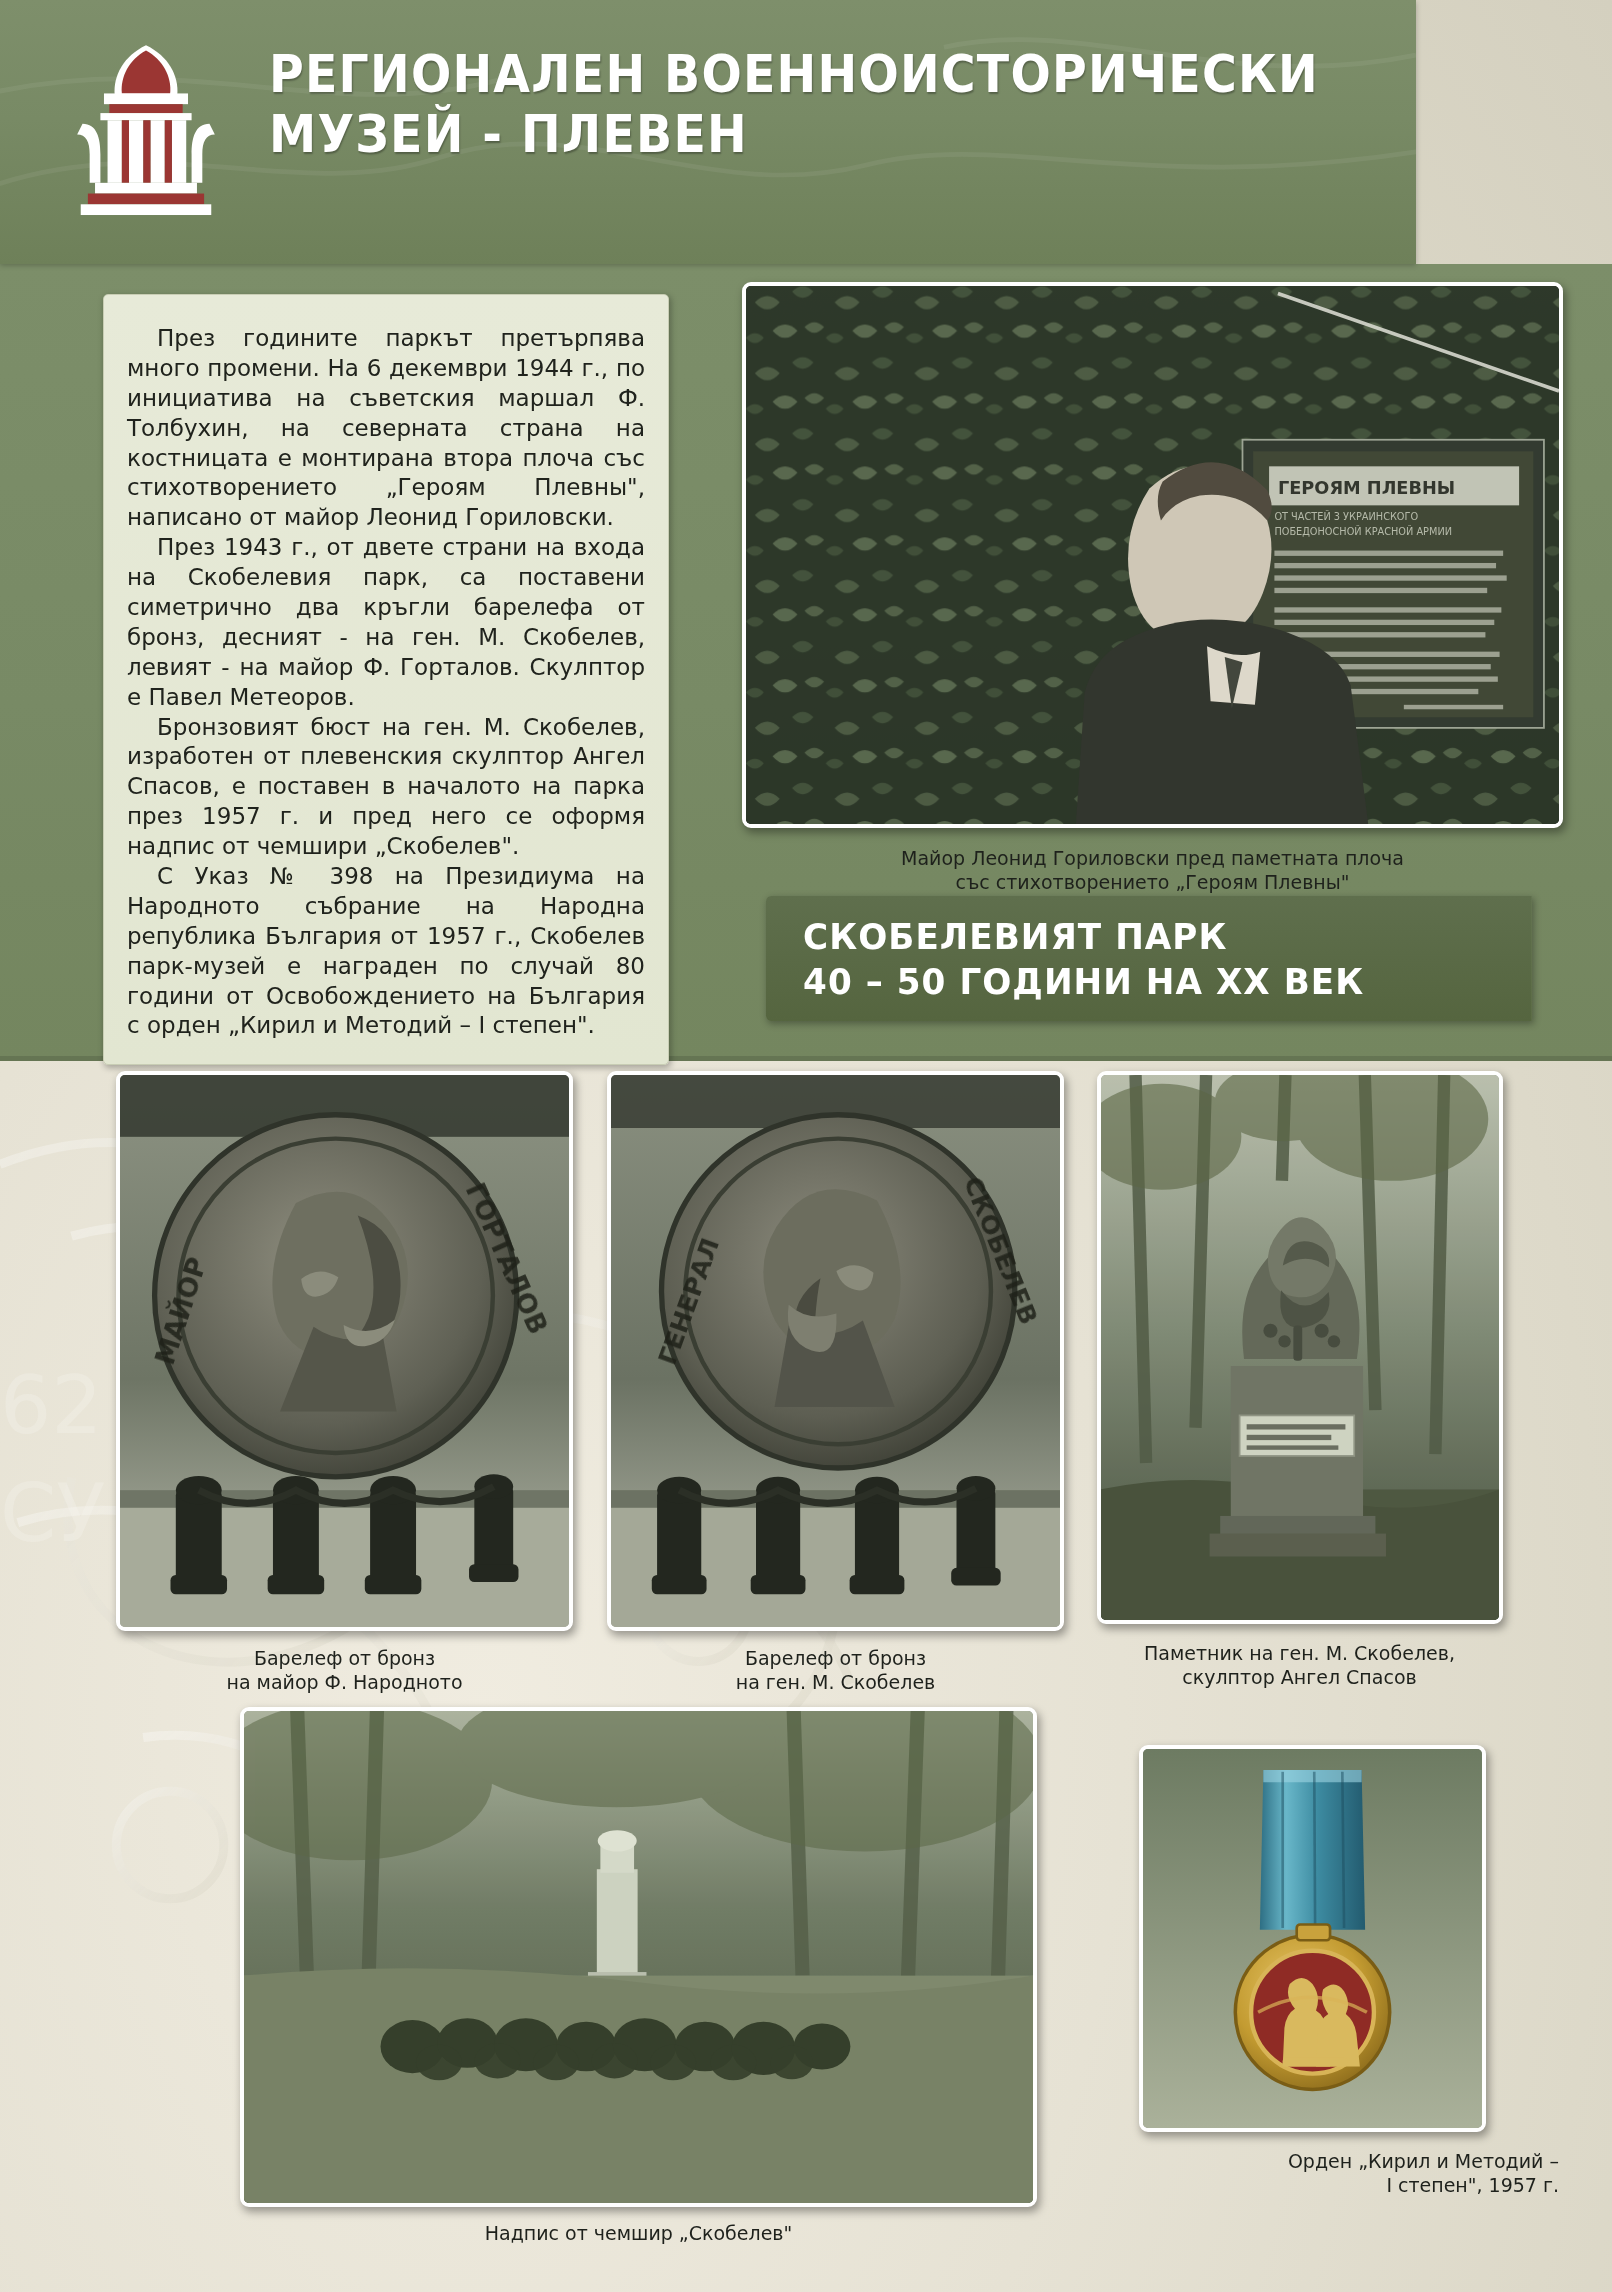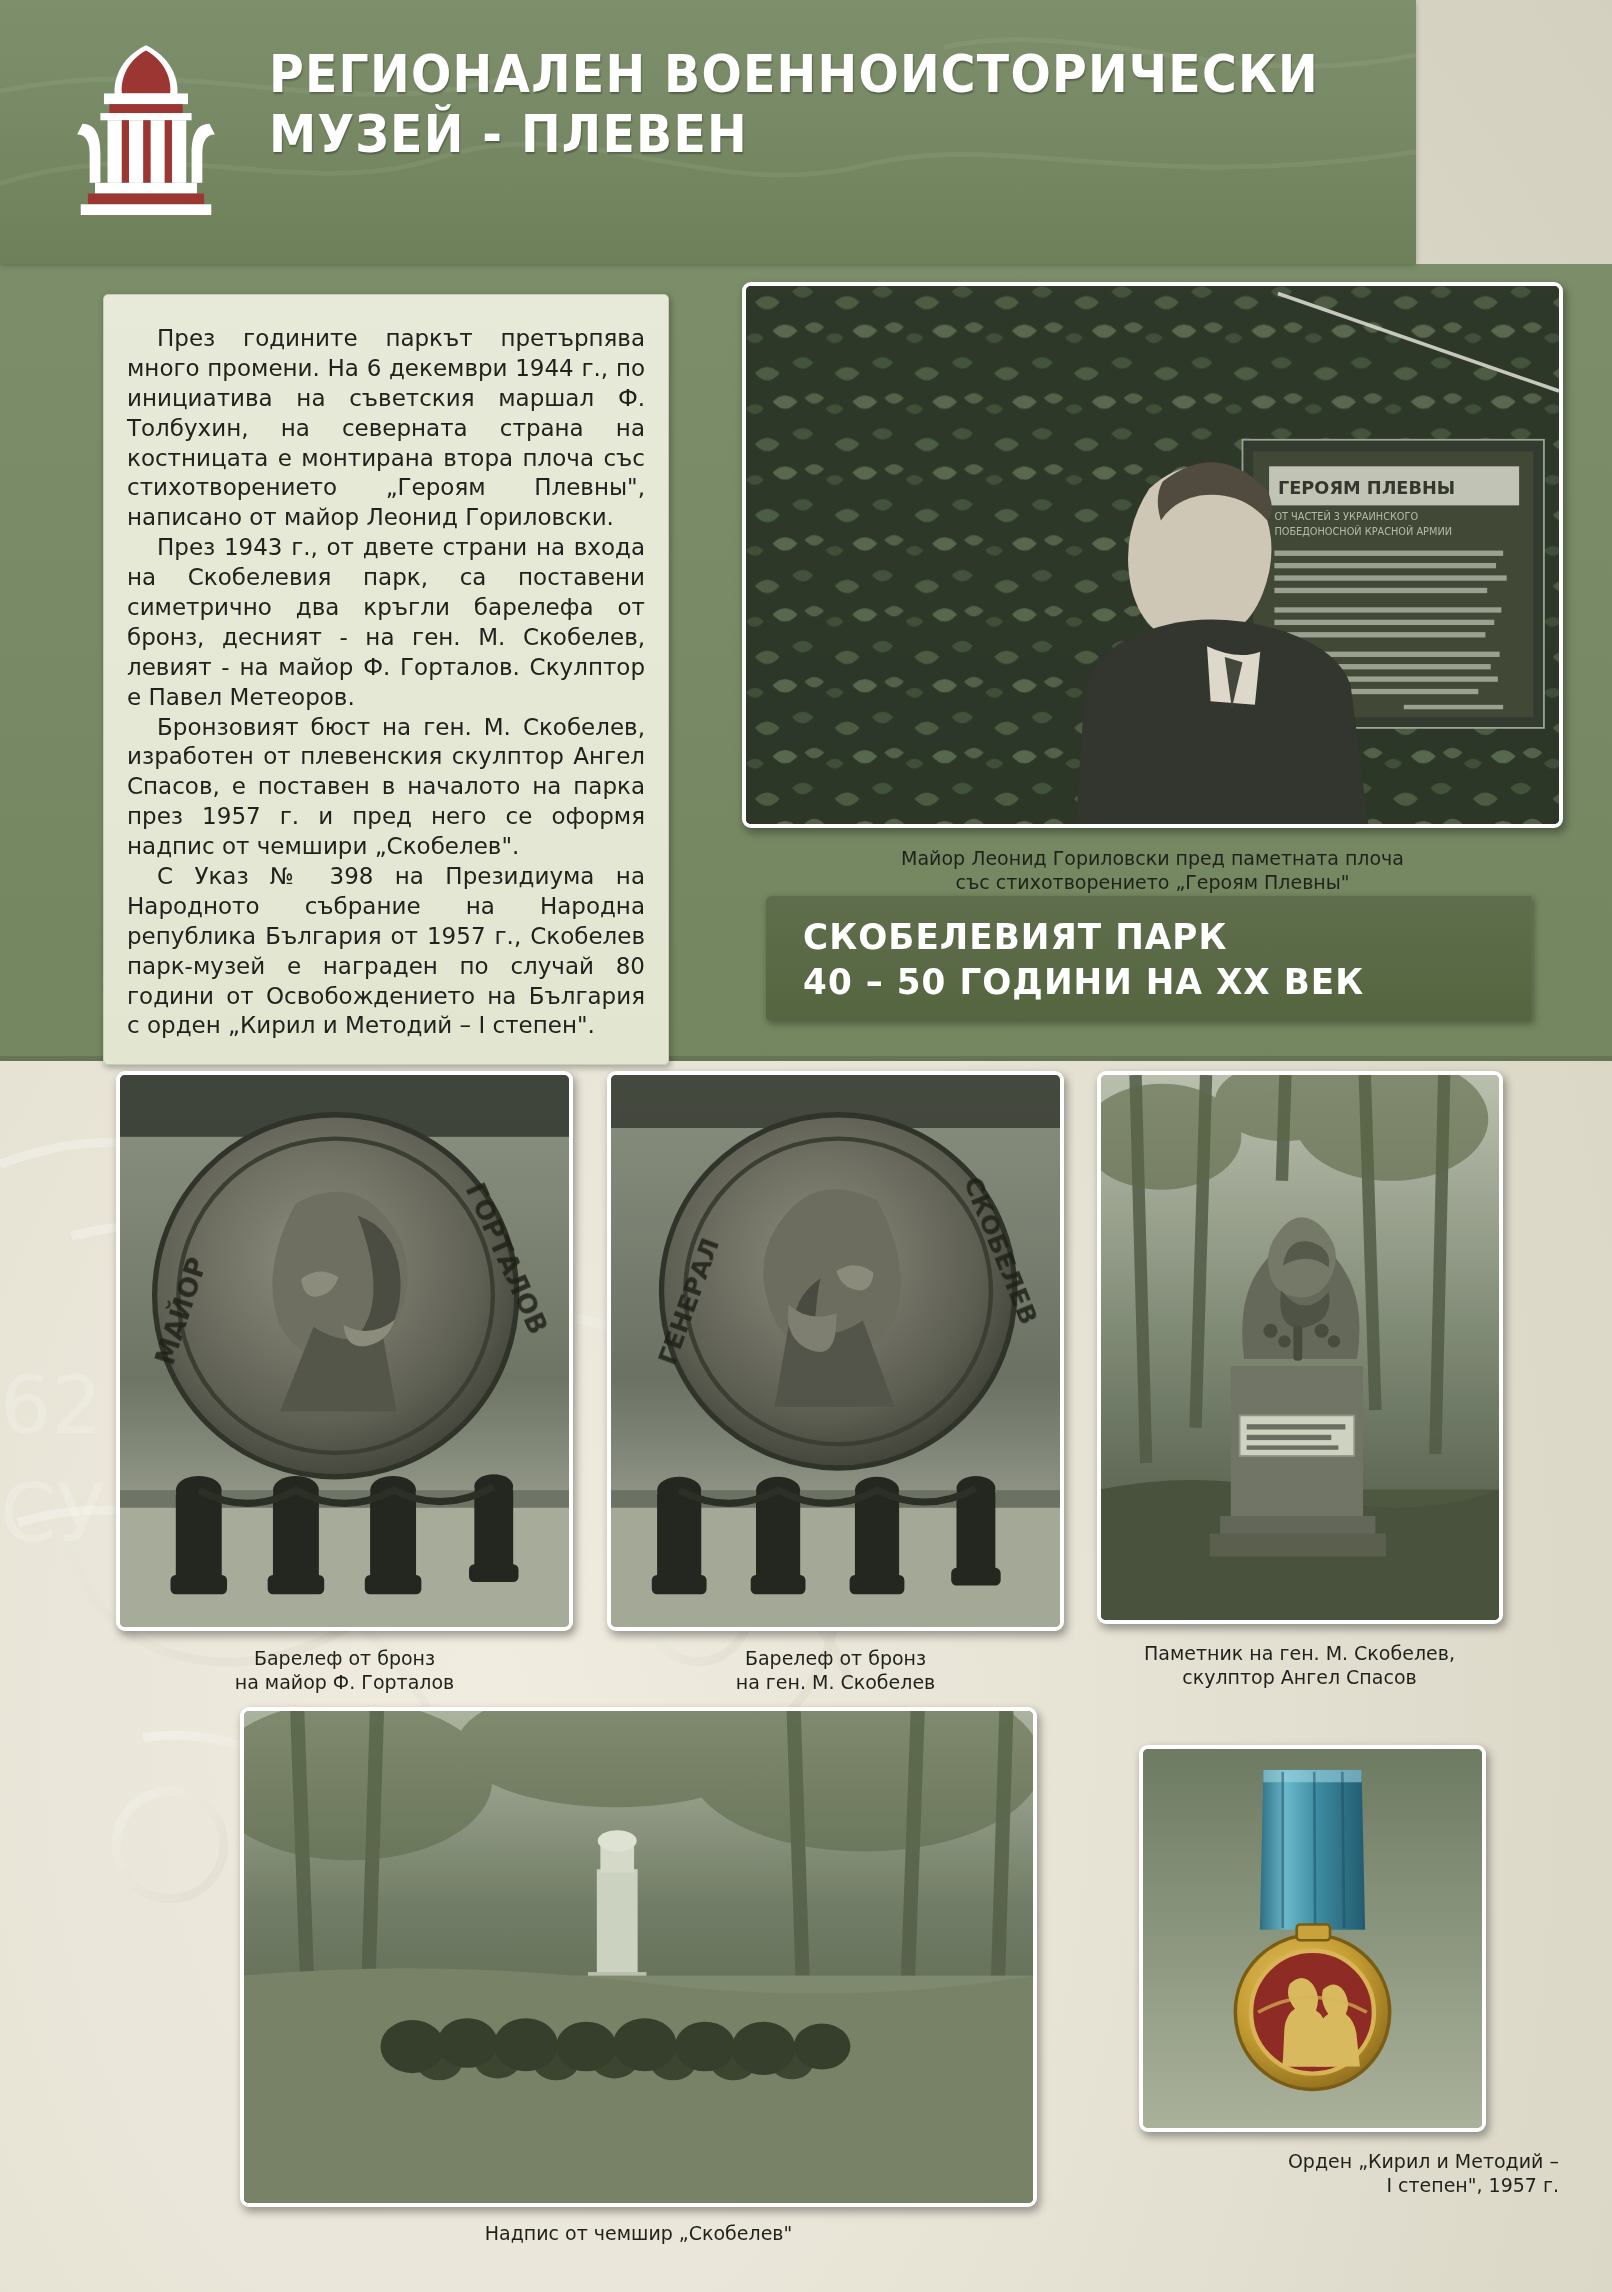--- a/index.html
+++ b/index.html
@@ -367,21 +367,21 @@
             <ellipse cx="0" cy="0" rx="22" ry="14"></ellipse>
             <rect x="-28" y="88" width="56" height="20" rx="6"></rect>
           </g>
       </g>
 
       <path d="M90 470 q55 30 110 0 q55 30 110 0 q57 28 114 -4" stroke="#2b2f26" stroke-width="8" fill="none"></path>
     </svg>
   </div>
   <div class="caption" style="left:116px; top:1646px; width:457px;">
     <div>Барелеф от бронз</div>
-    <div>на майор Ф. Горталов</div>
+    <div>на майор Ф. Народното</div>
   </div>
 
   <div class="photo" style="left:607px; top:1071px; width:457px; height:560px;">
     <svg viewBox="0 0 510 625" preserveAspectRatio="xMidYMid slice" xmlns="http://www.w3.org/2000/svg">
       <defs>
         <radialGradient id="medalG2" cx="45%" cy="40%" r="65%">
           <stop offset="0%" stop-color="#8b8a7c"></stop>
           <stop offset="70%" stop-color="#5d5e52"></stop>
           <stop offset="100%" stop-color="#3b3d33"></stop>
         </radialGradient>

